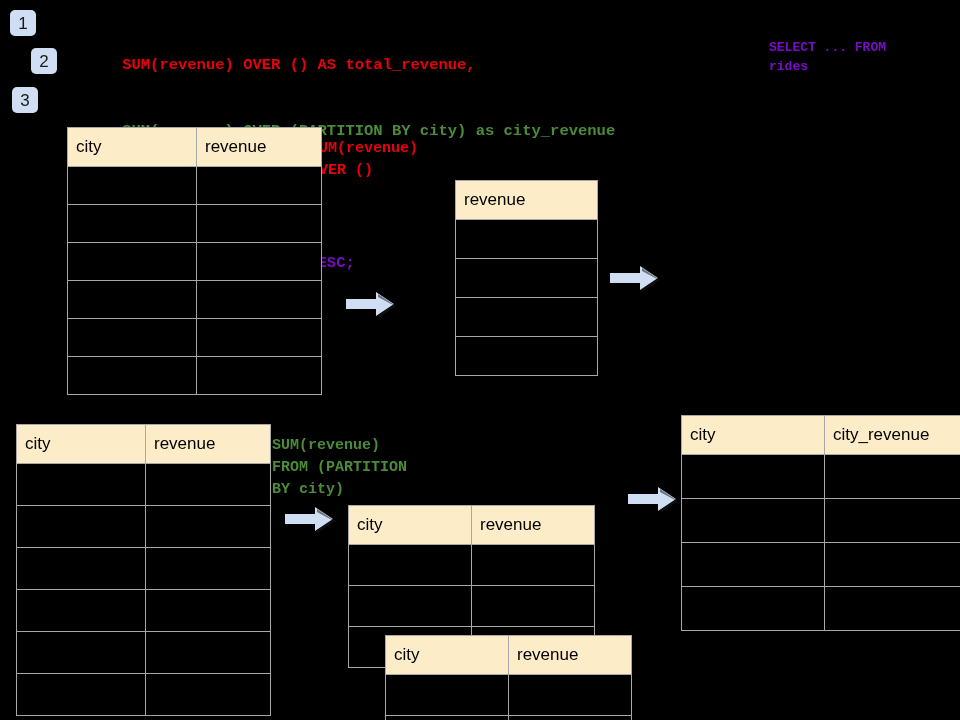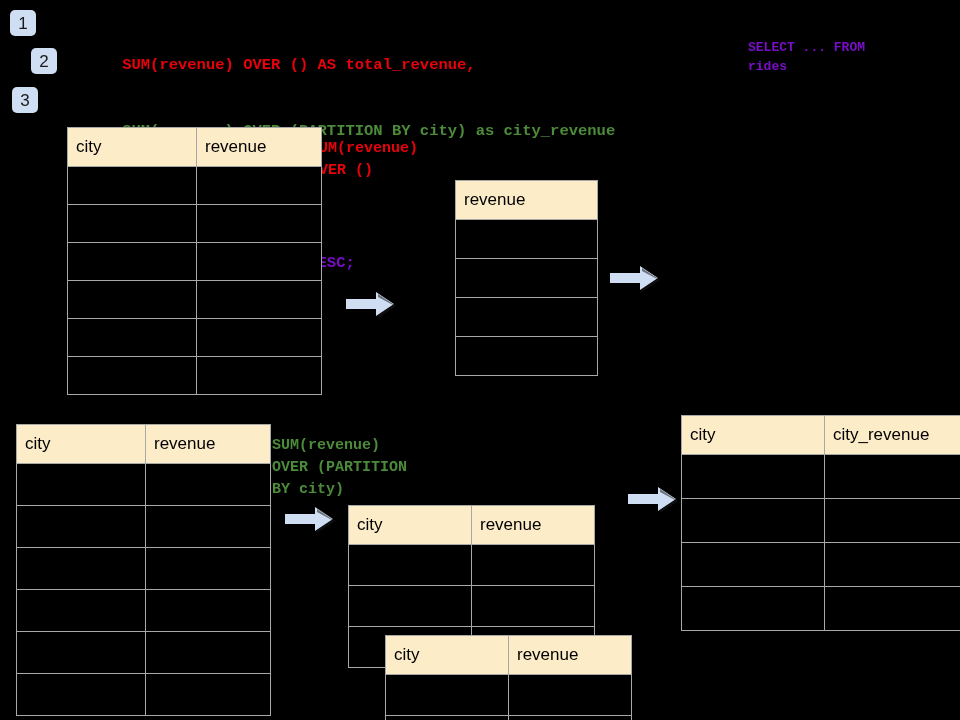--- a/index.html
+++ b/index.html
@@ -105,28 +105,28 @@
   <div class="badge" style="left:31px;  top:48px;">2</div>
   <div class="badge" style="left:12px;  top:87px;">3</div>
 
   <div class="sql" style="left:85px; top:10px;">
     <div class="sql-line c-red">    SUM(revenue) OVER () AS total_revenue,</div>
     <div class="sql-line c-green">    SUM(revenue) OVER (PARTITION BY city) as city_revenue</div>
     <div class="sql-line c-purple">  FROM rides</div>
     <div class="sql-line c-purple">  ORDER by city_revenue DESC;</div>
   </div>
 
-  <div class="side-note" style="left:748px; top:38px;">SELECT ... FROM
+  <div class="side-note" style="left:769px; top:38px;">SELECT ... FROM
 rides</div>
 
   <div class="annot c-red" style="left:310px; top:138px;">SUM(revenue)
 OVER ()</div>
 
   <div class="annot c-green" style="left:272px; top:435px;">SUM(revenue)
-OVER (PARTITION
+FROM (PARTITION
 BY city)</div>
 
   <table class="tbl" style="left:67px; top:127px; width:238px;">
     <tbody>
         <tr>
       <td class="hd" style="width:120px; height:29px;">city</td>
       <td class="hd" style="width:116px;">revenue</td>
     </tr>
     <tr>
       <td style="height:37px;"></td>

